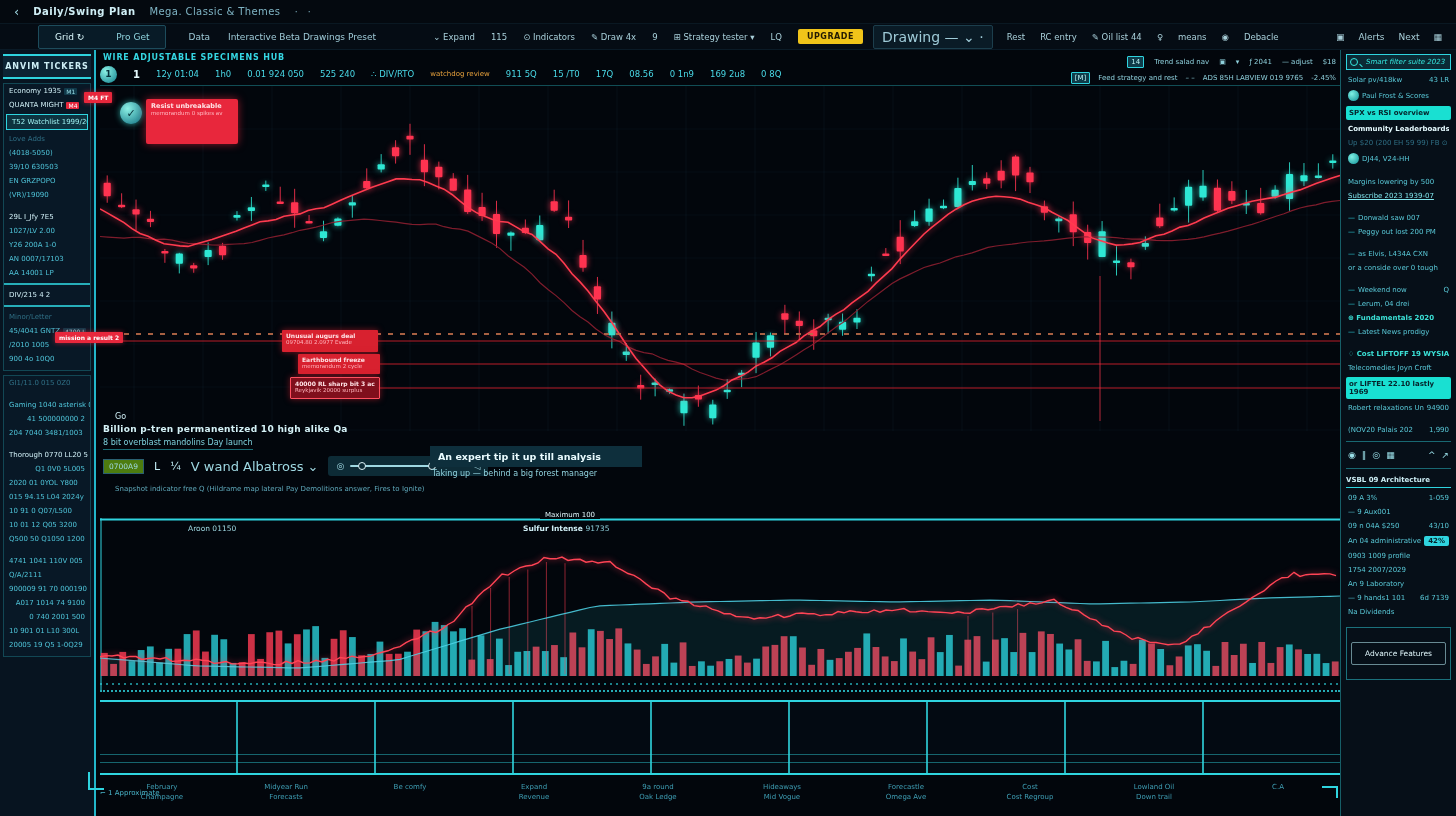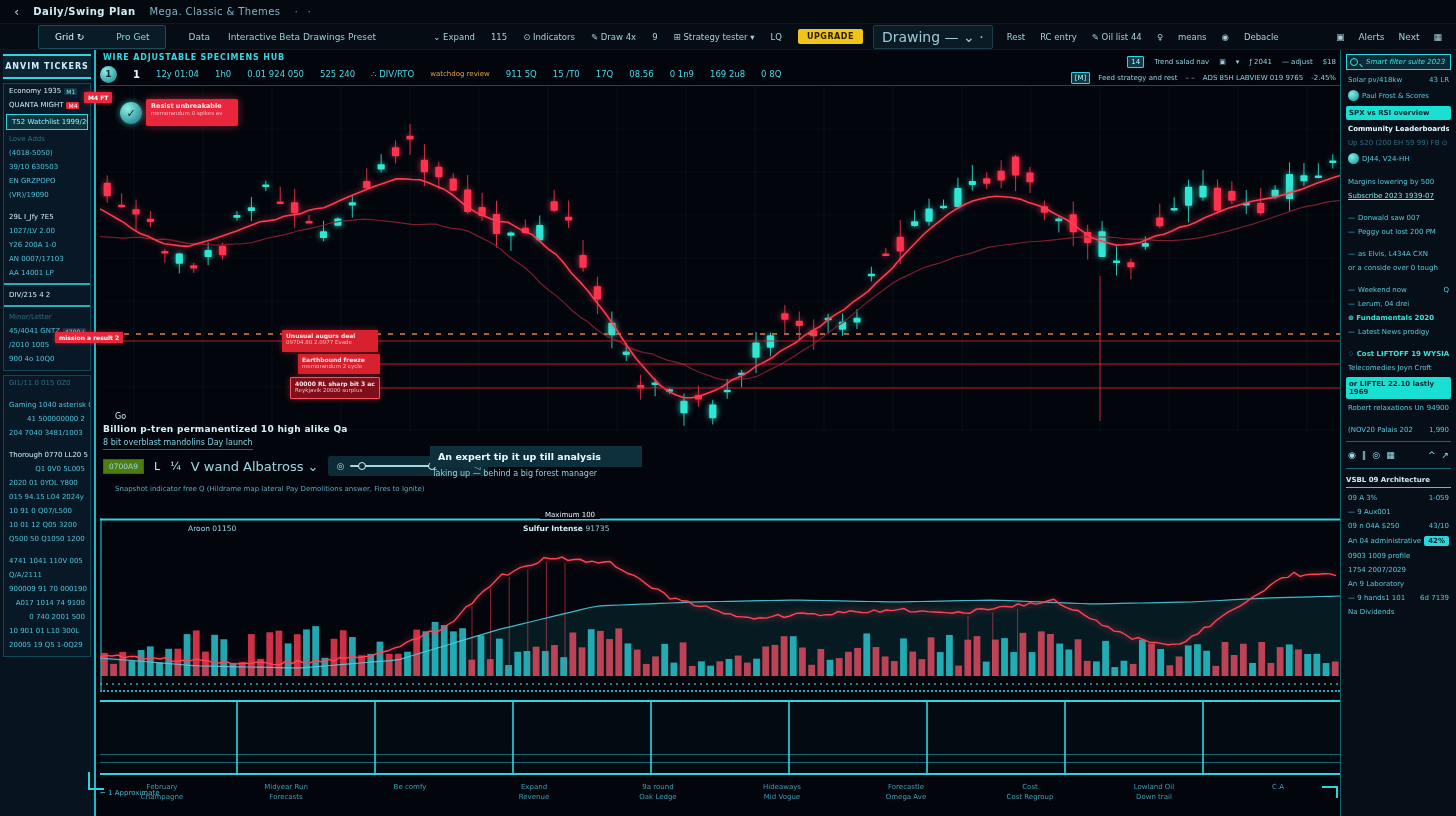--- a/index.html
+++ b/index.html
@@ -71,21 +71,21 @@
   #symbol-logo{width:17px;height:17px;border-radius:50%;background:radial-gradient(circle at 35% 30%,#8df2e6,#0e7e8c);
                display:flex;align-items:center;justify-content:center;color:#05303a;font-size:9px;font-weight:bold;flex:none;cursor:pointer;}
   .sym-token{font-size:8.5px;color:#49d8e6;white-space:nowrap;}
   .sym-token.orange{color:#e8a13c;font-size:7px;}
   .sym-bold{font-size:10px;color:#e8fbff;font-weight:bold;}
   #mini-row1{right:120px;top:56px;display:flex;gap:10px;font-size:7px;color:#8fd0dc;align-items:center;}
   #mini-row2{right:120px;top:72px;display:flex;gap:8px;font-size:7px;color:#8fd0dc;align-items:center;}
   .mini-pill{background:#0f3c4a;border:1px solid #2fd4df;color:#bdf3f5;padding:1px 3px;border-radius:1px;}
   
   #main-chart-wrap{left:100px;top:85px;width:1240px;height:345px;border-top:1px solid rgba(47,212,223,.35);cursor:crosshair;}
-  #alert-box{left:46px;top:13px;width:92px;height:27px;background:#e8273c;border-radius:2px;
+  #alert-box{left:46px;top:13px;width:92px;height:45px;background:#e8273c;border-radius:2px;
              padding:3px 5px;box-sizing:border-box;box-shadow:0 0 8px rgba(232,39,60,.6);}
   #alert-box .l1{font-size:6.5px;color:#ffe3e6;font-weight:bold;white-space:nowrap;overflow:hidden;}
   #alert-box .l2{font-size:5.5px;color:#ffbac2;white-space:nowrap;overflow:hidden;}
   #alert-icon{left:20px;top:16px;width:22px;height:22px;border-radius:50%;
               background:radial-gradient(circle at 35% 30%,#8df2e6,#0d6e80);display:flex;align-items:center;justify-content:center;
               color:#053038;font-size:11px;box-shadow:0 0 6px rgba(60,220,210,.7);}
   .level-box{position:absolute;background:#d8212f;border-radius:1px;padding:2px 4px;box-sizing:border-box;
              box-shadow:0 0 6px rgba(216,33,47,.55);}
   .level-box .t{font-size:6px;color:#ffe3e6;font-weight:bold;white-space:nowrap;overflow:hidden;}
   .level-box .s{font-size:5.5px;color:#ffb3bb;white-space:nowrap;overflow:hidden;}
@@ -933,13 +933,16 @@
         <span>An 9 Laboratory</span>
       </div>
       <div class="stat-row">
         <span>— 9 hands1 101</span>
         <span>6d 7139</span>
       </div>
       <div class="stat-row">
         <span>Na Dividends</span>
       </div>
     </div>
+  <div id="rs-button-box">
+    <div id="rs-button">Advance Features</div>
+  </div>
 </div>
 
 </body></html>

